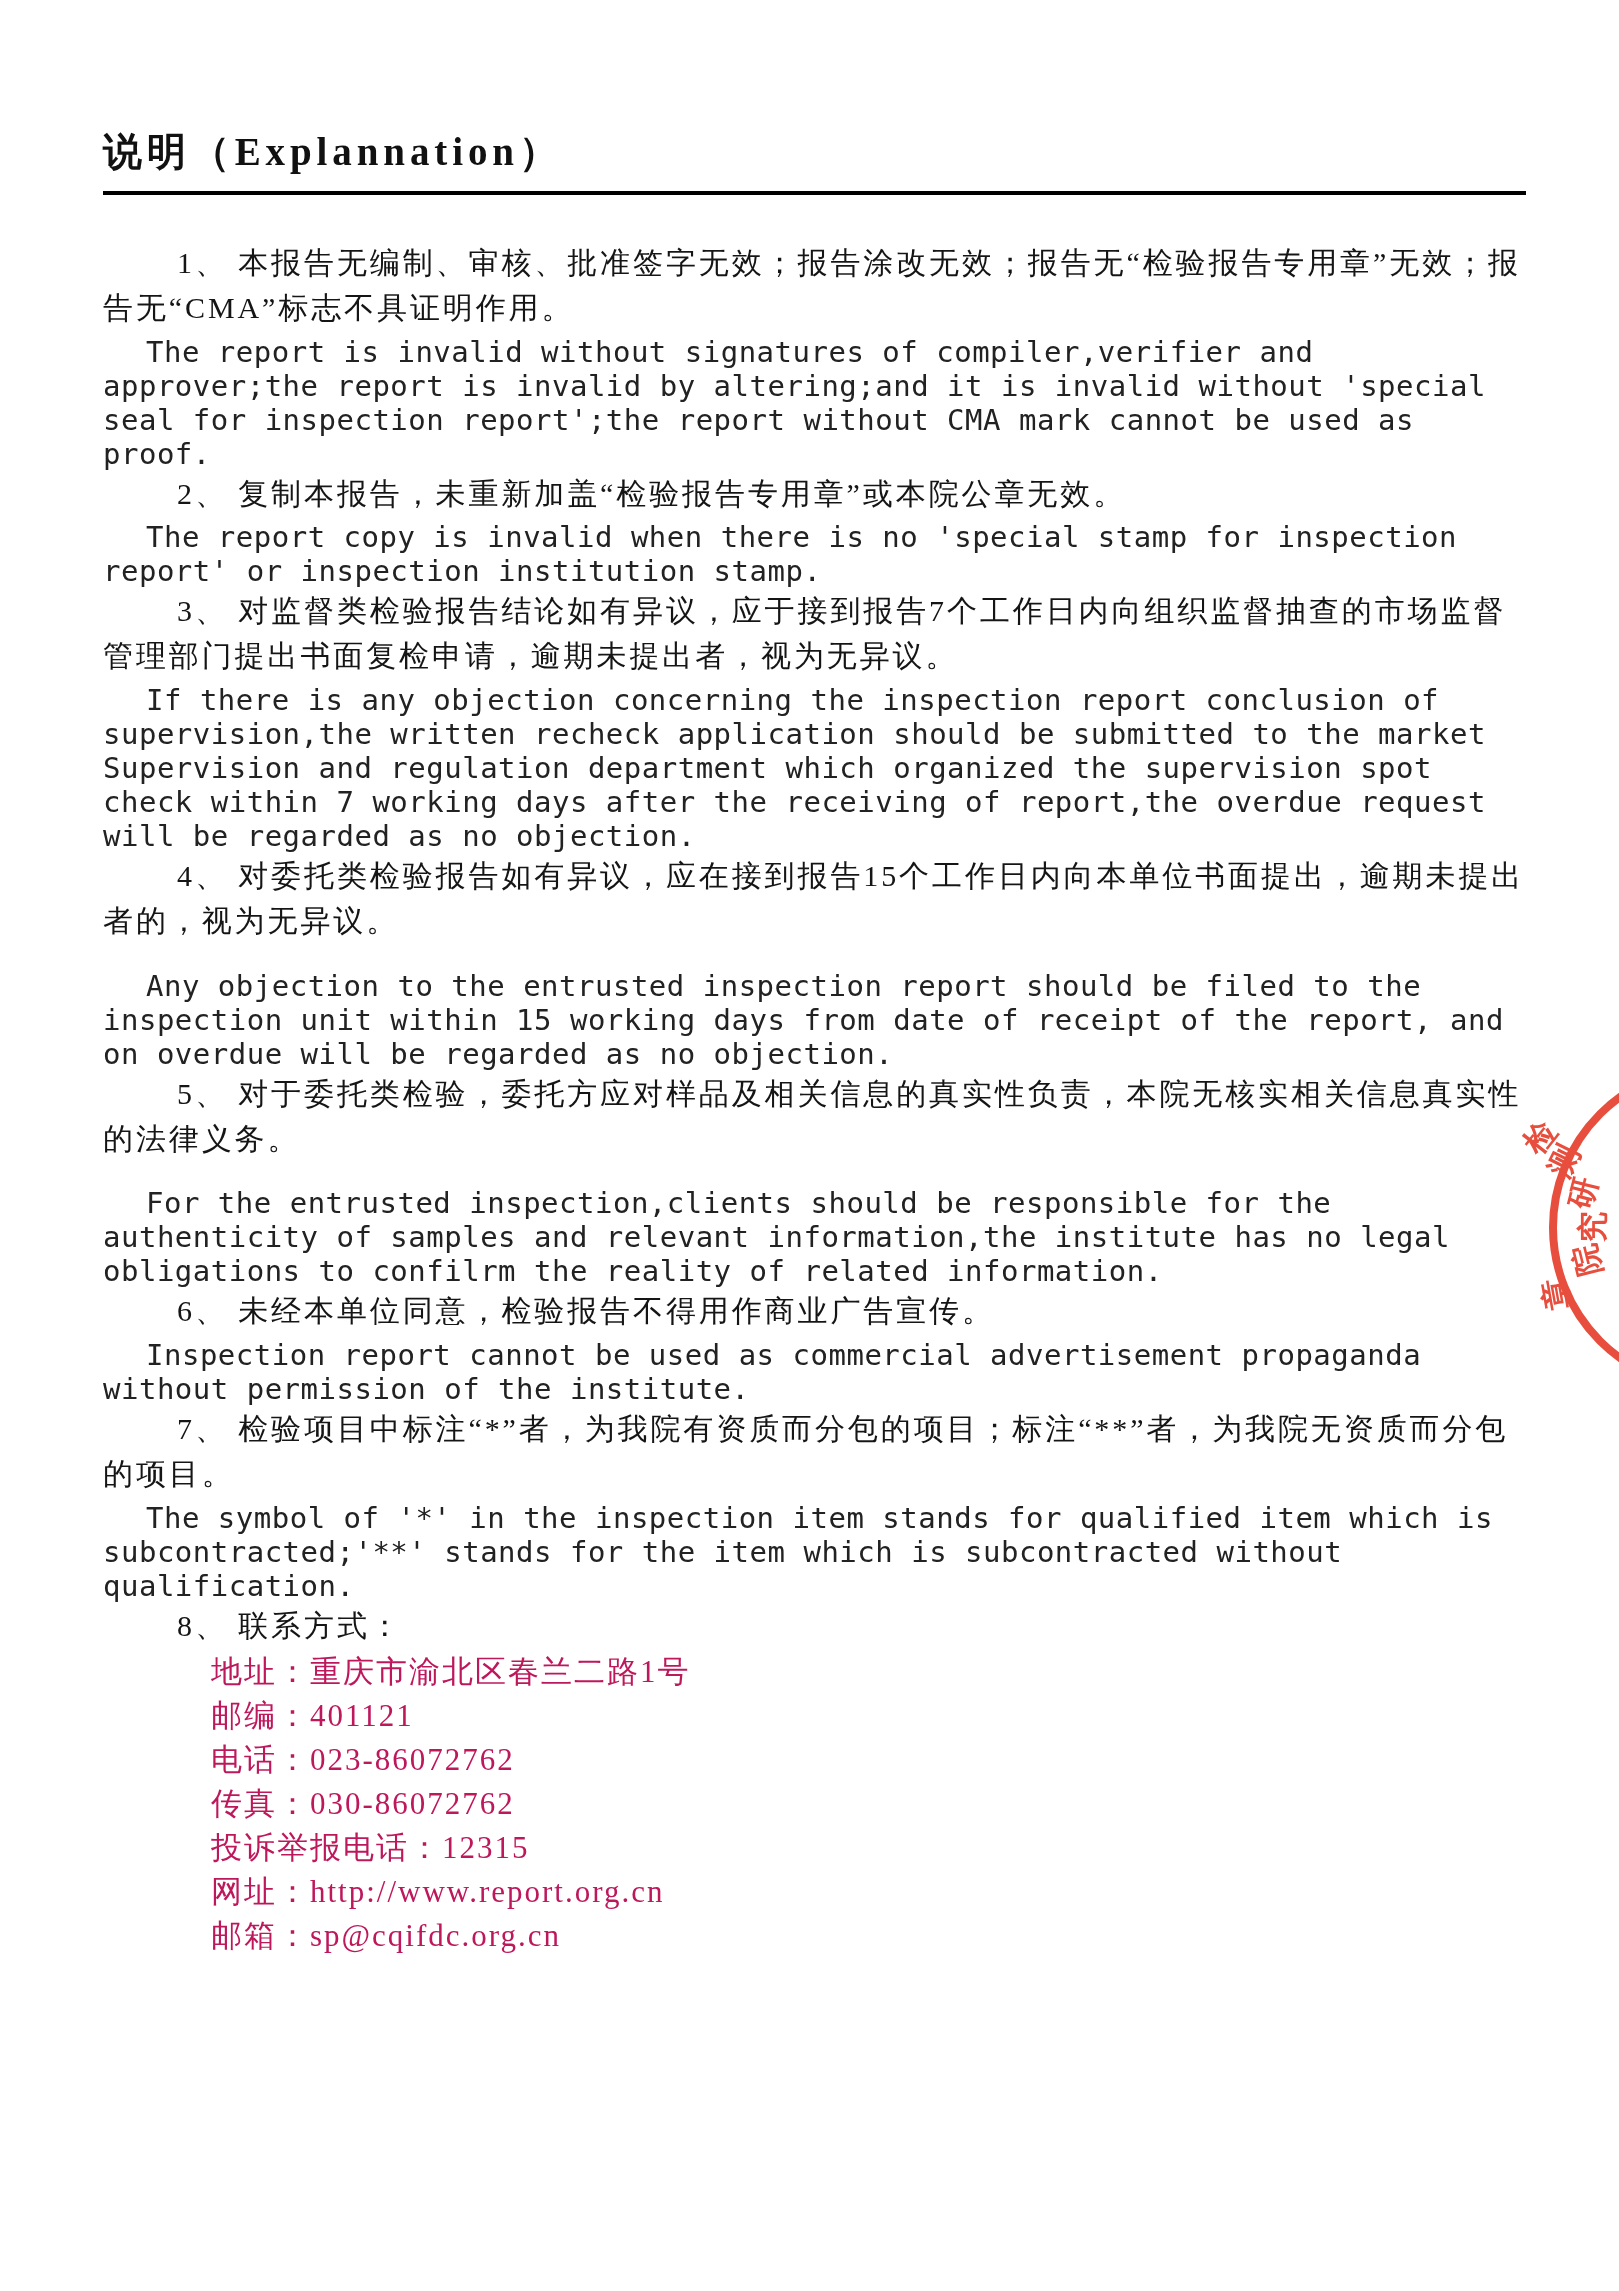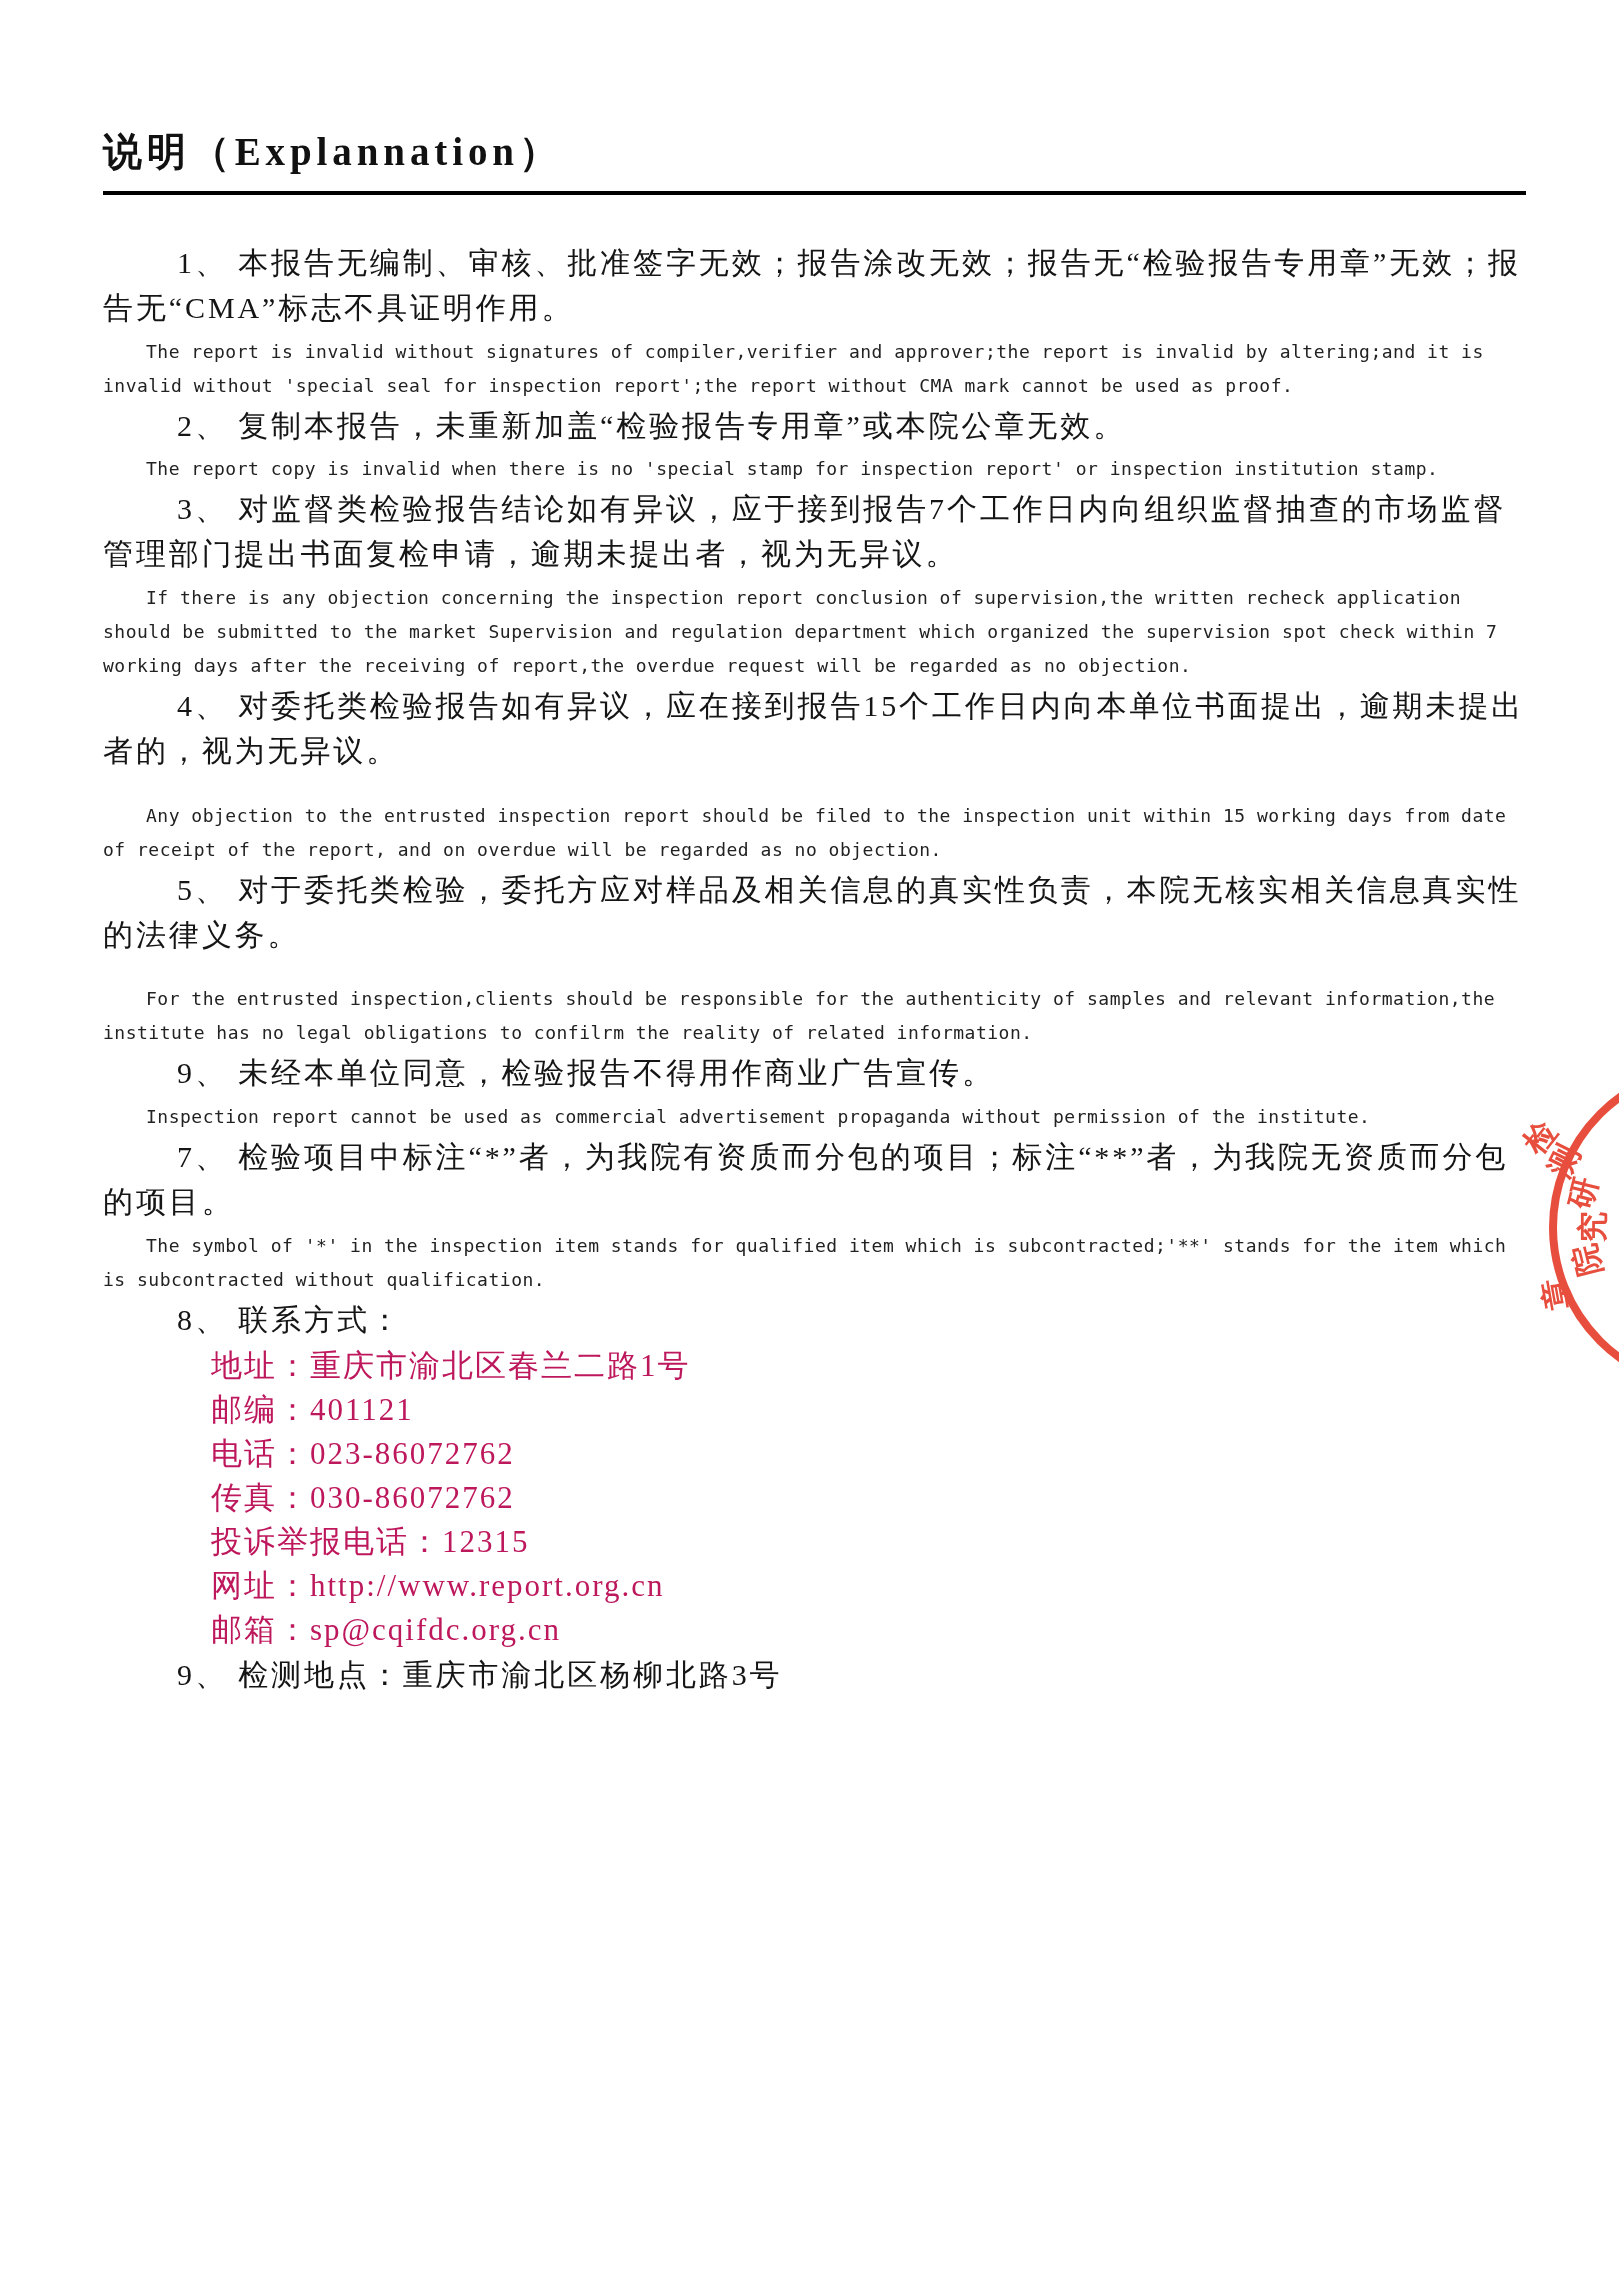--- a/index.html
+++ b/index.html
@@ -31,21 +31,21 @@
   .zh {
     margin: 0;
     font-size: 30px;
     line-height: 45px;
     text-indent: 74px;
     letter-spacing: 2.9px;
     color: #151515;
   }
   .en {
     margin: 4.9px 0 0 0;
-    font-size: 18px;
+    font-size: 29px;
     line-height: 34px;
     text-indent: 43px;
     letter-spacing: 0.5px;
     color: #222;
     font-family: "DejaVu Sans Mono", monospace;
   }
   .en.gap { margin-top: 25.5px; }
   .contact { padding-left: 108px; margin-top: 2px; }
   .contact-line {
     margin: 0;
@@ -112,21 +112,21 @@
       <p class="zh">4、 对委托类检验报告如有异议，应在接到报告15个工作日内向本单位书面提出，逾期未提出者的，视为无异议。</p>
       <p class="en gap">Any objection to the entrusted inspection report should be filed to the inspection unit within 15 working days from date of receipt of the report, and on overdue will be regarded as no objection.</p>
     </section>
 
     <section class="item">
       <p class="zh">5、 对于委托类检验，委托方应对样品及相关信息的真实性负责，本院无核实相关信息真实性的法律义务。</p>
       <p class="en gap">For the entrusted inspection,clients should be responsible for the authenticity of samples and relevant information,the institute has no legal obligations to confilrm the reality of related information.</p>
     </section>
 
     <section class="item">
-      <p class="zh">9、 未经本单位同意，检验报告不得用作商业广告宣传。</p>
+      <p class="zh">6、 未经本单位同意，检验报告不得用作商业广告宣传。</p>
       <p class="en">Inspection report cannot be used as commercial advertisement propaganda without permission of the institute.</p>
     </section>
 
     <section class="item">
       <p class="zh">7、 检验项目中标注“*”者，为我院有资质而分包的项目；标注“**”者，为我院无资质而分包的项目。</p>
       <p class="en">The symbol of '*' in the inspection item stands for qualified item which is subcontracted;'**' stands for the item which is subcontracted without qualification.</p>
     </section>
 
     <section class="item">
       <p class="zh">8、 联系方式：</p>

